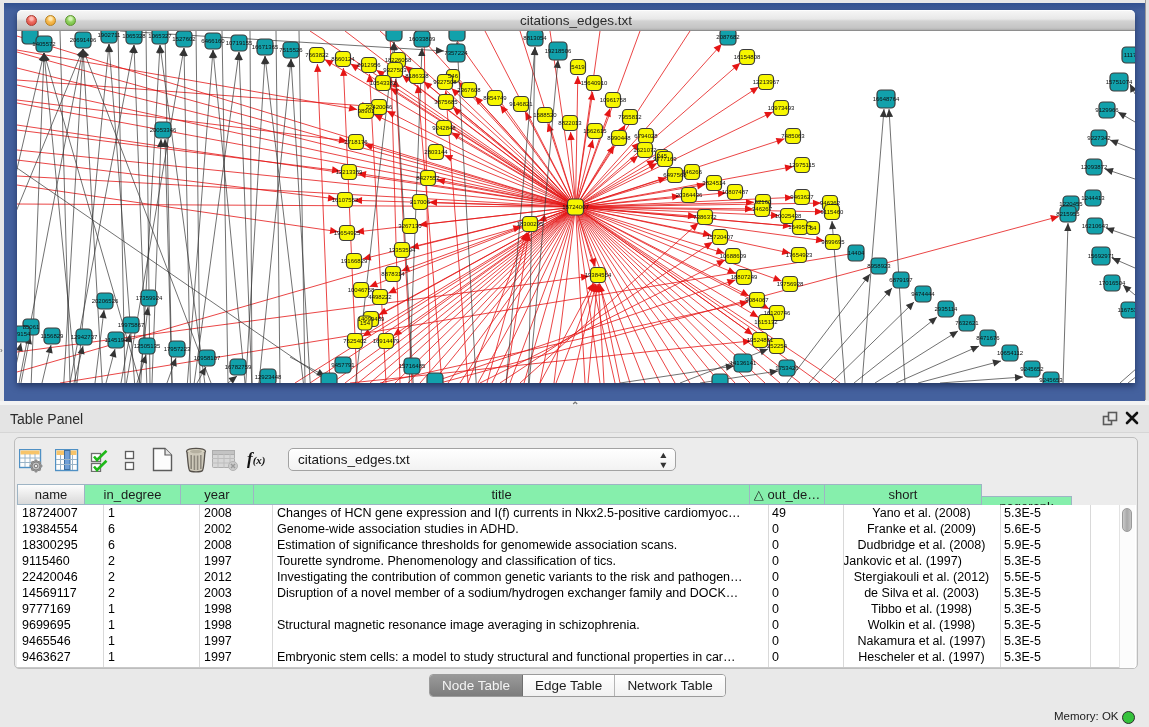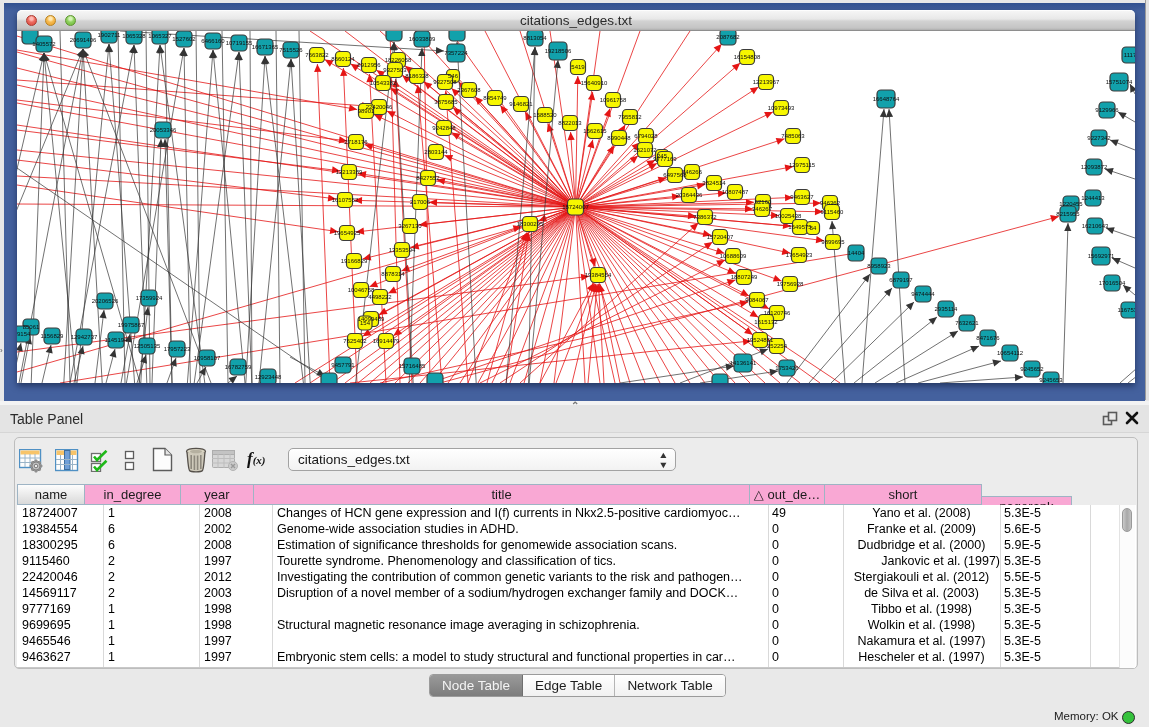--- a/index.html
+++ b/index.html
@@ -28,21 +28,21 @@
 .close-ic { position:absolute; left:1124px; top:410px; width:16px; height:16px; }
 .inset { position:absolute; left:14px; top:437px; width:1124px; height:232px;
   border:1px solid #bdbdbd; border-radius:5px; background:#ececec; }
 .combo { position:absolute; left:288px; top:448px; width:388px; height:23px;
   border:1px solid #a2a2a2; border-radius:5px;
   background:linear-gradient(180deg,#ffffff 0,#f2f2f2 100%); }
 .combo .ct { position:absolute; left:9px; top:3px; font-size:13.5px; color:#161616; }
 .combo .ar { position:absolute; right:7px; top:2px; font-size:9px; color:#333; line-height:9.5px; text-align:center; transform:scaleX(1.15);}
 .thead { position:absolute; left:17px; top:484px; height:21px; display:flex; font-size:13px; color:#1c1c1c; }
 .th { border-top:1px solid #9eb4c4; border-bottom:1px solid #9eb4c4; border-right:1px solid #9eb4c4;
-  background:#f9a8d4; text-align:center; line-height:20px; height:21px; overflow:hidden; white-space:nowrap;}
+  background:#86efac; text-align:center; line-height:20px; height:21px; overflow:hidden; white-space:nowrap;}
 .th.first { border-left:1px solid #9eb4c4; background:linear-gradient(180deg,#fdfdfd 0,#d9d9d9 100%); }
 .trow { position:absolute; height:16px; line-height:16px; white-space:nowrap; overflow:hidden; font-size:12.5px; color:#000;}
 .tc { position:absolute; top:0; height:16px; overflow:hidden; }
 .gridv { position:absolute; top:505px; width:1px; height:162px; background:#d9d9d9; }
 .twhite { position:absolute; left:17px; top:505px; width:1119px; height:163px; background:#fff; border-bottom:1px solid #c8c8c8;}
 .sbtrack { position:absolute; left:1119px; top:505px; width:16px; height:163px; background:#fcfcfc; border-left:1px solid #e3e3e3;}
 .sbthumb { position:absolute; left:1122px; top:508px; width:10px; height:24px; border-radius:5px;
   background:linear-gradient(90deg,#cacaca 0,#a8a8a8 50%,#c2c2c2 100%); border:1px solid #999; }
 .tabs { position:absolute; left:429px; top:674px; height:23px; display:flex;
   border:1px solid #9b9b9b; border-radius:4px; overflow:hidden; background:#fdfdfd;
@@ -866,30 +866,30 @@
     <div class="tc" style="left:755px;width:70px;">0</div>
     <div class="tc" style="left:826px;width:157px;text-align:center;">Franke et al. (2009)</div>
     <div class="tc" style="left:987px;width:88px;">5.6E-5</div>
   </div>
 <div class="trow" style="left:17px;top:537px;width:1076px;">
     <div class="tc" style="left:5px;width:80px;">18300295</div>
     <div class="tc" style="left:91px;width:90px;">6</div>
     <div class="tc" style="left:187px;width:68px;">2008</div>
     <div class="tc" style="left:260px;width:492px;">Estimation of significance thresholds for genomewide association scans.</div>
     <div class="tc" style="left:755px;width:70px;">0</div>
-    <div class="tc" style="left:826px;width:157px;text-align:center;">Dudbridge et al. (2000)</div>
+    <div class="tc" style="left:826px;width:157px;text-align:center;">Dudbridge et al. (2008)</div>
     <div class="tc" style="left:987px;width:88px;">5.9E-5</div>
   </div>
 <div class="trow" style="left:17px;top:553px;width:1076px;">
     <div class="tc" style="left:5px;width:80px;">9115460</div>
     <div class="tc" style="left:91px;width:90px;">2</div>
     <div class="tc" style="left:187px;width:68px;">1997</div>
     <div class="tc" style="left:260px;width:492px;">Tourette syndrome. Phenomenology and classification of tics.</div>
     <div class="tc" style="left:755px;width:70px;">0</div>
-    <div class="tc" style="left:826px;width:157px;text-align:right;">Jankovic et al. (1997)</div>
+    <div class="tc" style="left:826px;width:157px;text-align:left;">Jankovic et al. (1997)</div>
     <div class="tc" style="left:987px;width:88px;">5.3E-5</div>
   </div>
 <div class="trow" style="left:17px;top:569px;width:1076px;">
     <div class="tc" style="left:5px;width:80px;">22420046</div>
     <div class="tc" style="left:91px;width:90px;">2</div>
     <div class="tc" style="left:187px;width:68px;">2012</div>
     <div class="tc" style="left:260px;width:492px;">Investigating the contribution of common genetic variants to the risk and pathogen…</div>
     <div class="tc" style="left:755px;width:70px;">0</div>
     <div class="tc" style="left:826px;width:157px;text-align:center;">Stergiakouli et al. (2012)</div>
     <div class="tc" style="left:987px;width:88px;">5.5E-5</div>

